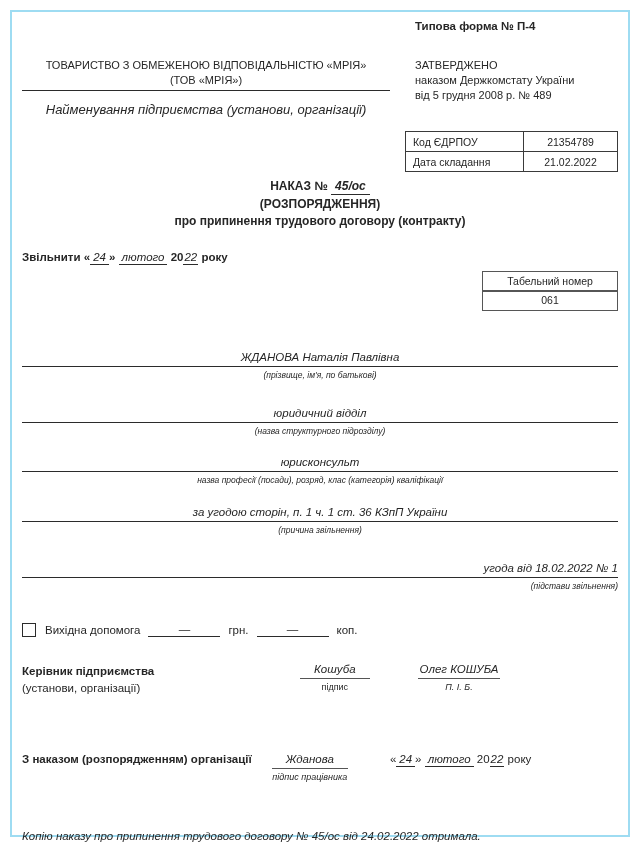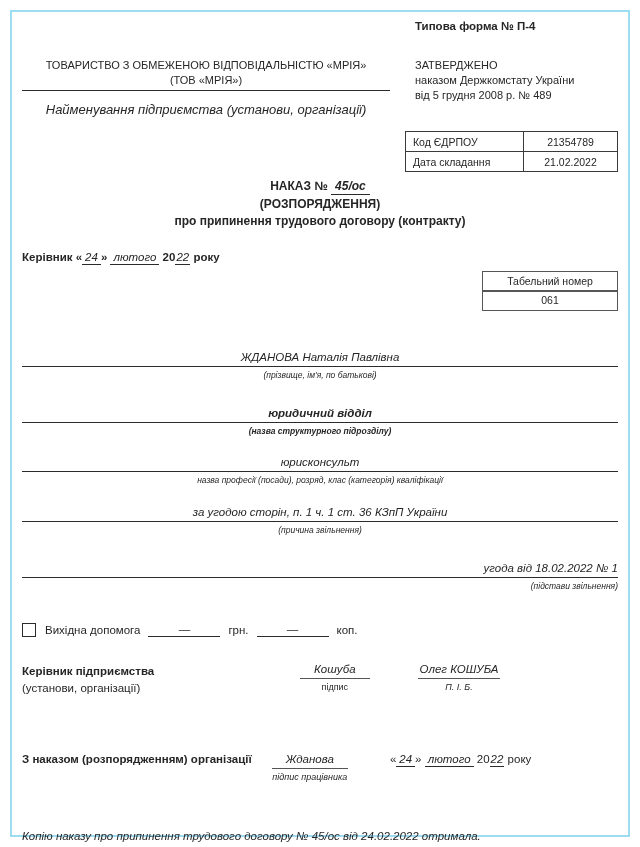--- a/index.html
+++ b/index.html
@@ -94,21 +94,21 @@
     font-style: italic;
     font-size: 11.5px;
     padding-bottom: 3px;
   }
   .field-caption {
     font-style: italic;
     font-size: 8.5px;
     margin-top: 3px;
   }
   .f1 { margin-top: 40px; }
-  .f2 { margin-top: 27px; font-weight: bold; }
+  .f2 { margin-top: 27px; }
   .f3 { margin-top: 20px; }
   .f4 { margin-top: 21px; }
   .f5 { margin-top: 27px; text-align: right; }
   
   .severance {
     margin-top: 32px;
     display: flex;
     align-items: center;
     font-size: 11.5px;
   }
@@ -199,21 +199,21 @@
 
     <div class="title-block">
       <div>
         <span>НАКАЗ № </span><span class="order-no">45/ос</span>
       </div>
       <div>(РОЗПОРЯДЖЕННЯ)</div>
       <div>про припинення трудового договору (контракту)</div>
     </div>
 
     <div class="dismiss">
-      <span>Керівник «</span><span class="hand">24</span><span>» </span><span class="hand">лютого</span><span> 20</span><span class="hand-year">22</span><span> року</span>
+      <span>Звільнити «</span><span class="hand">24</span><span>» </span><span class="hand">лютого</span><span> 20</span><span class="hand-year">22</span><span> року</span>
     </div>
 
     <div class="pn-wrap">
       <div class="pn-box">
         <div class="pn-cell">Табельний номер</div>
         <div class="pn-cell">061</div>
       </div>
     </div>
 
     <div class="field f1">

